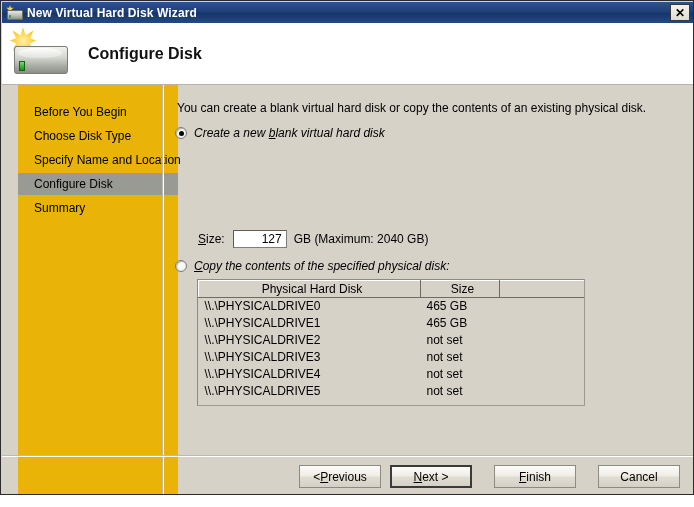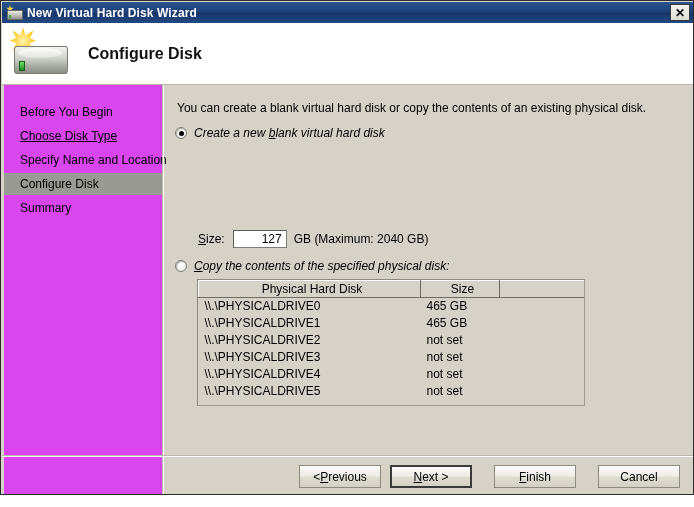--- a/index.html
+++ b/index.html
@@ -153,24 +153,24 @@
     position: absolute;
     left: 1px; top: 84px;
     width: 692px;
     height: 421px;
     background: #d6d2c8;
   }
 
   
   #sidebar {
     position: absolute;
-    left: 2px; top: 0;
+    left: 16px; top: 0;
     width: 160px;
     height: 421px;
-    background: #d946ef;
+    background: #eab308;
   }
   #sidebar-divider {
     position: absolute;
     left: 161px; top: 0;
     width: 1px;
     height: 421px;
     background: #ffffff;
   }
   #sidebar-divider-2 {
     position: absolute;
@@ -387,21 +387,21 @@
     <div id="header-title">Configure Disk</div>
   </div>
   <div id="header-divider"></div>
 
   <div id="body">
 
     <div id="sidebar">
       <div class="nav-item" style="top:16px;">
         <span>Before You Begin</span>
       </div>
-      <div class="nav-item" style="top:40px;text-decoration:underline;">
+      <div class="nav-item" style="top:40px;">
         <span>Choose Disk Type</span>
       </div>
       <div class="nav-item" style="top:64px;">
         <span>Specify Name and Location</span>
       </div>
       <div class="nav-item selected" style="top:88px;">
         <span>Configure Disk</span>
       </div>
       <div class="nav-item" style="top:112px;">
         <span>Summary</span>

